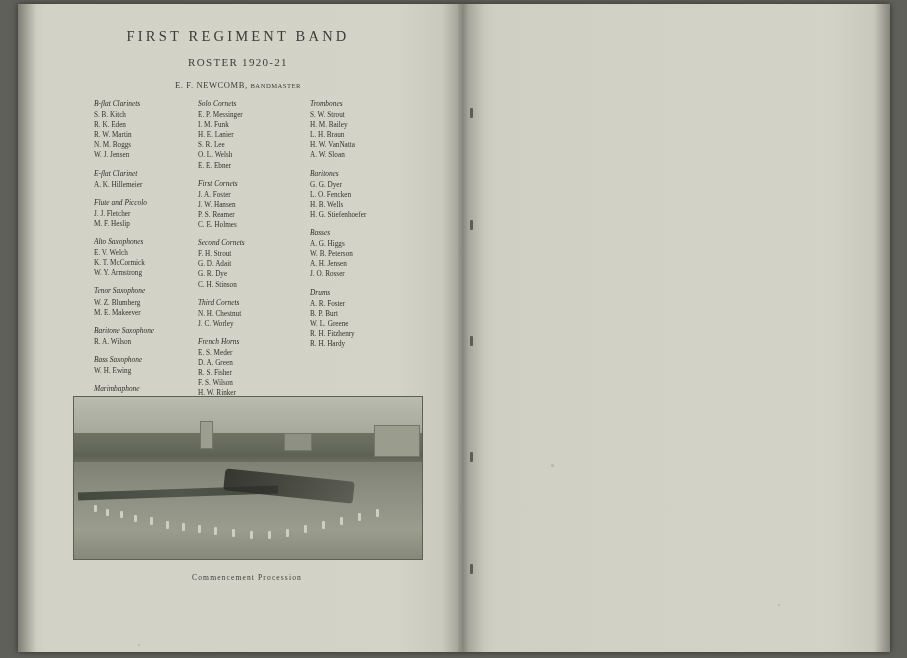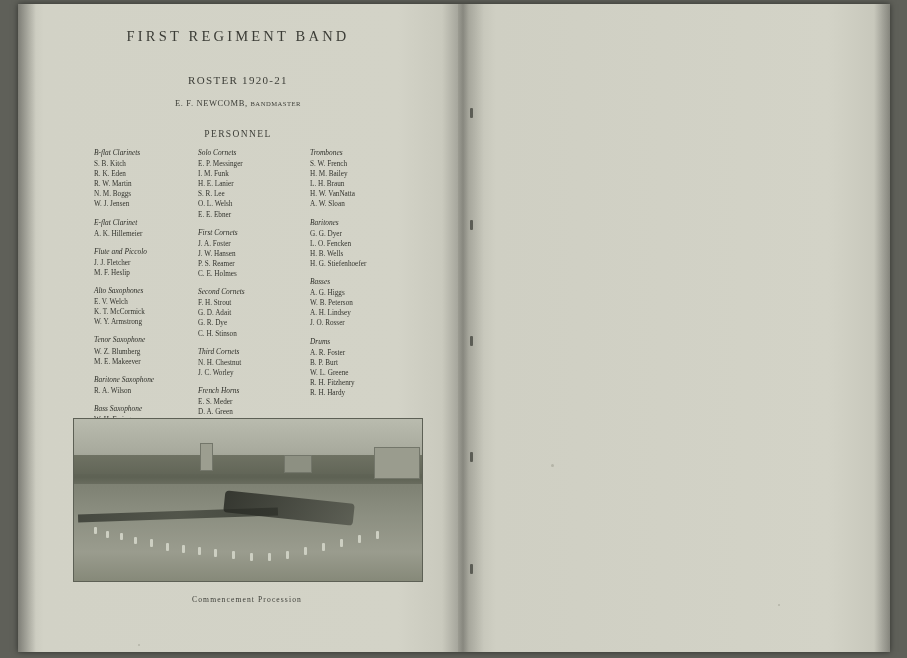--- a/index.html
+++ b/index.html
@@ -83,21 +83,21 @@
     font-weight: normal;
     color: #3b3c36;
     margin: 0;
     font-family: "Liberation Serif", serif;
   }
   .roster {
     text-align: center;
     font-size: 11px;
     letter-spacing: 1.3px;
     color: #3d3e38;
-    margin-top: 29px;
+    margin-top: 11px;
   }
   .bandmaster {
     text-align: center;
     font-size: 8.5px;
     letter-spacing: 0.6px;
     color: #3d3e38;
     margin-top: 12px;
   }
   .bandmaster .small {
     font-size: 6.6px;
@@ -132,21 +132,21 @@
   .lp-content { position: absolute; left: 26px; top: 24px; width: 388px; }
   .lp-cols { padding-left: 50px; }
   .lp-cols .col:nth-child(1) { width: 104px; }
   .lp-cols .col:nth-child(2) { width: 112px; }
   .lp-cols .col:nth-child(3) { width: 120px; }
 
   
   .photo-wrap {
     position: absolute;
     left: 55px;
-    top: 414px;
+    top: 392px;
     width: 348px;
   }
   .photo {
     position: relative;
     width: 348px;
     height: 162px;
     overflow: hidden;
     background: #6f7266;
     border: 1px solid #5d6055;
   }
@@ -211,21 +211,20 @@
   <div class="page-block">
 
     <div class="page left">
       <div class="lp-content">
         <h1 class="title">FIRST REGIMENT BAND</h1>
         <div class="roster">ROSTER 1920-21</div>
         <div class="bandmaster">
           <span>E. F. NEWCOMB,</span>
           <span class="small">BANDMASTER</span>
         </div>
-        <div class="personnel">PERSONNEL</div>
 
         <div class="columns lp-cols">
 
           <div class="col">
             <div class="group">
               <div class="group-head">B-flat Clarinets</div>
               <div class="member">S. B. Kitch</div>
               <div class="member">R. K. Eden</div>
               <div class="member">R. W. Martin</div>
               <div class="member">N. M. Boggs</div>
@@ -301,38 +300,38 @@
               <div class="member">R. S. Fisher</div>
               <div class="member">F. S. Wilson</div>
               <div class="member">H. W. Rinker</div>
               <div class="member">M. W. Bruns</div>
             </div>
           </div>
 
           <div class="col">
             <div class="group">
               <div class="group-head">Trombones</div>
-              <div class="member">S. W. French</div>
+              <div class="member">S. W. Strout</div>
               <div class="member">H. M. Bailey</div>
               <div class="member">L. H. Braun</div>
               <div class="member">H. W. VanNatta</div>
               <div class="member">A. W. Sloan</div>
             </div>
             <div class="group">
               <div class="group-head">Baritones</div>
               <div class="member">G. G. Dyer</div>
               <div class="member">L. O. Fencken</div>
               <div class="member">H. B. Wells</div>
               <div class="member">H. G. Stiefenhoefer</div>
             </div>
             <div class="group">
               <div class="group-head">Basses</div>
               <div class="member">A. G. Higgs</div>
               <div class="member">W. B. Peterson</div>
-              <div class="member">A. H. Lindsey</div>
+              <div class="member">A. H. Jensen</div>
               <div class="member">J. O. Rosser</div>
             </div>
             <div class="group">
               <div class="group-head">Drums</div>
               <div class="member">A. R. Foster</div>
               <div class="member">B. P. Burt</div>
               <div class="member">W. L. Greene</div>
               <div class="member">R. H. Fitzhenry</div>
               <div class="member">R. H. Hardy</div>
             </div>

